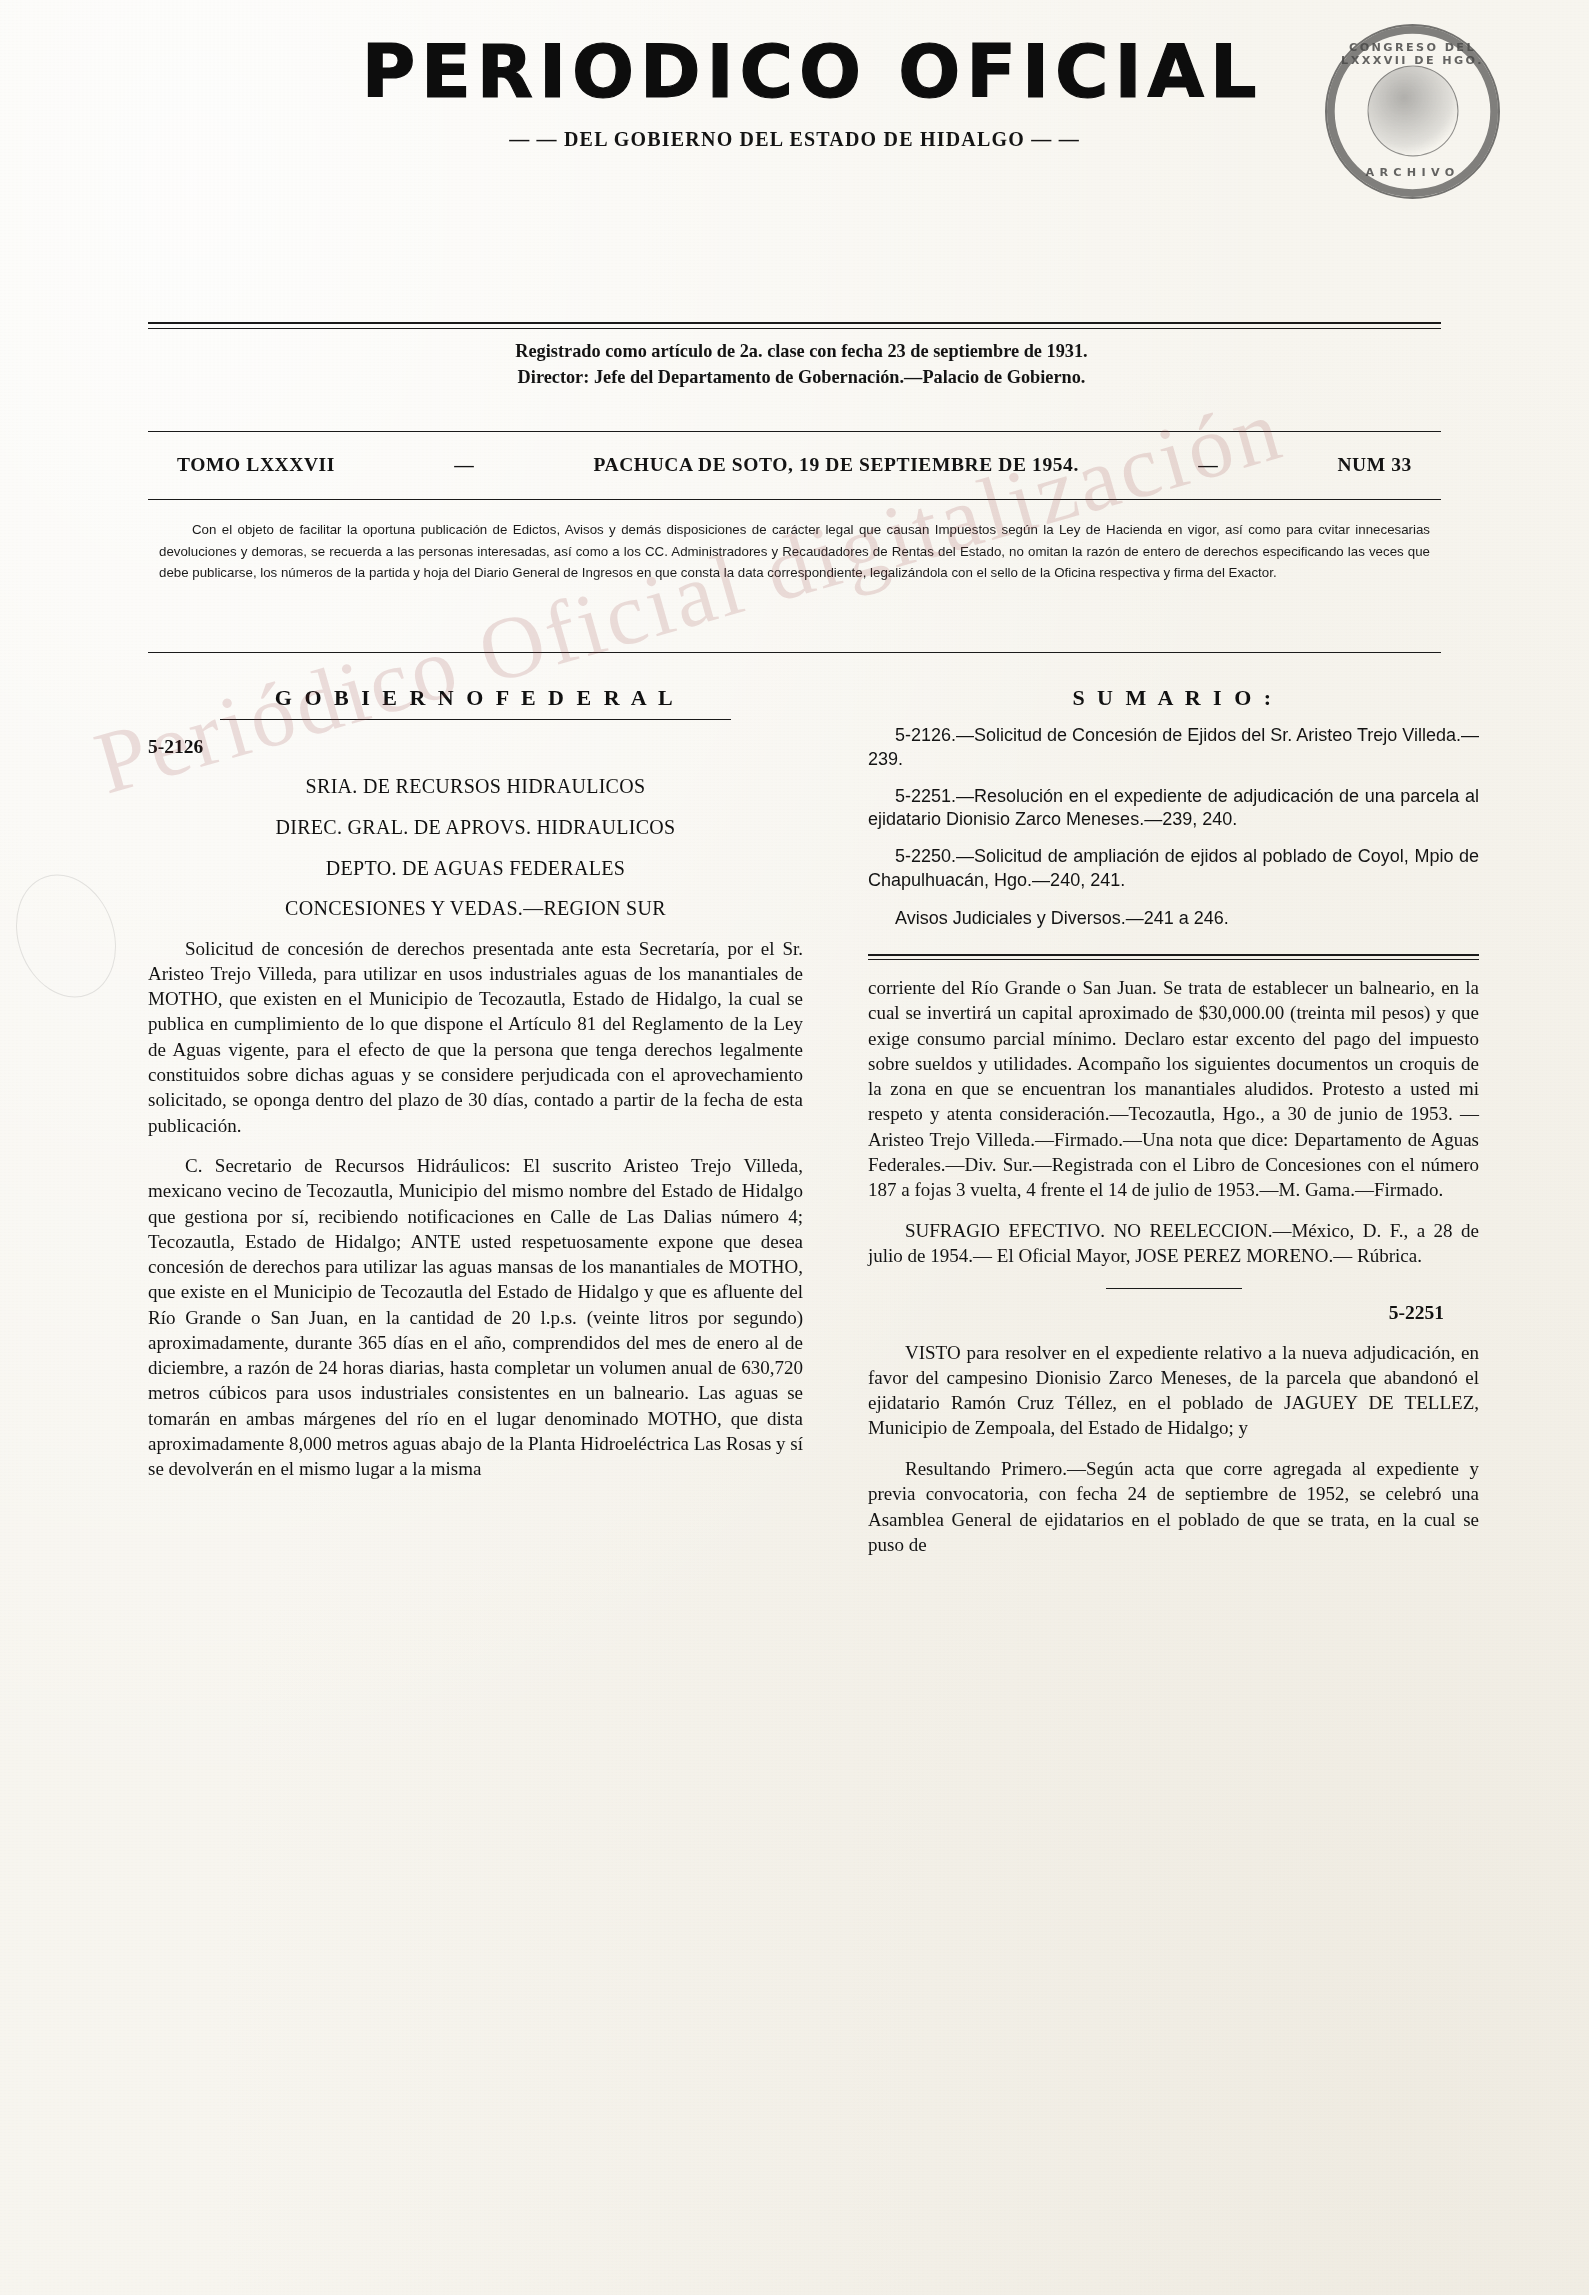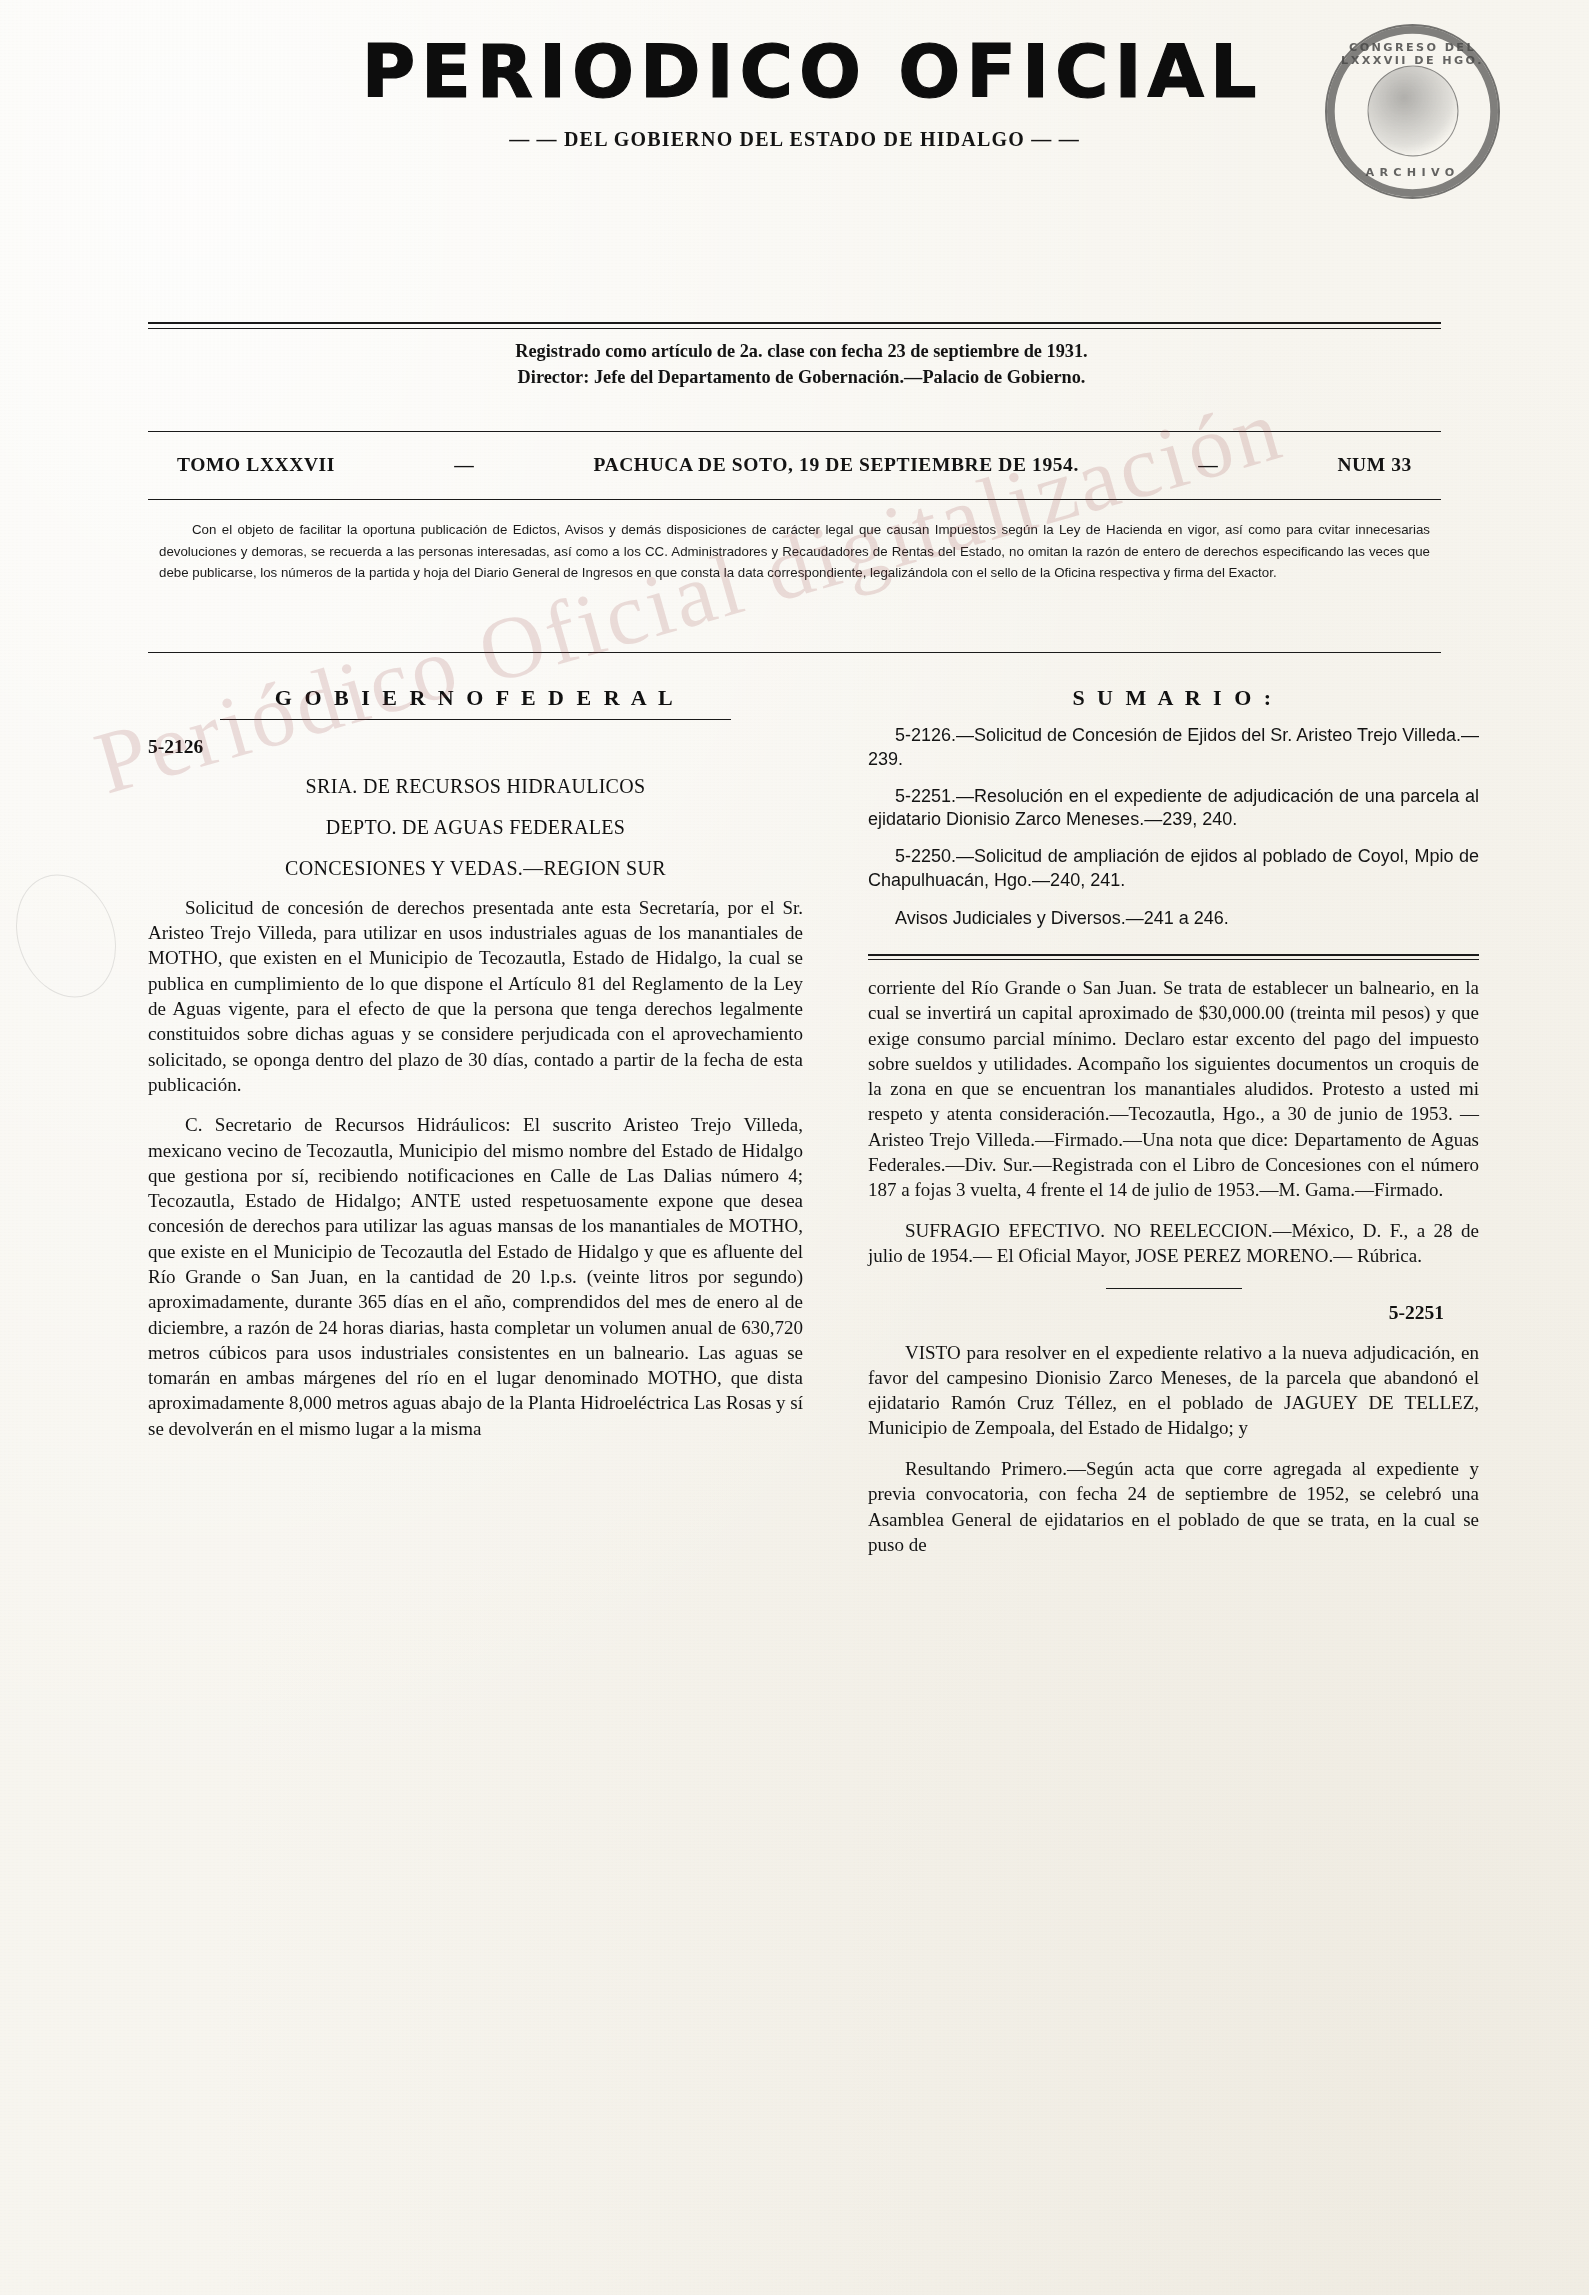--- a/index.html
+++ b/index.html
@@ -294,20 +294,21 @@
     <span class="indent">Con el objeto de facilitar la oportuna publicación de Edictos, Avisos y demás disposiciones de carácter legal que causan Impuestos según la Ley de Hacienda en vigor, así como para cvitar innecesarias devoluciones y demoras, se recuerda a las personas interesadas, así como a los CC. Administradores y Recaudadores de Rentas del Estado, no omitan la razón de entero de derechos especificando las veces que debe publicarse, los números de la partida y hoja del Diario General de Ingresos en que consta la data correspondiente, legalizándola con el sello de la Oficina respectiva y firma del Exactor.</span>
   </div>
   <div class="rule-single" style="top:652px;"></div>
 
   <div class="col-left">
     <div class="head-center">G O B I E R N O   F E D E R A L</div>
     <div class="head-rule"></div>
     <div class="docnum">5-2126</div>
 
     <div class="dept-line">SRIA. DE RECURSOS HIDRAULICOS</div>
+    <div class="dept-line">DIREC. GRAL. DE APROVS. HIDRAULICOS</div>
     <div class="dept-line">DEPTO. DE AGUAS FEDERALES</div>
     <div class="dept-line">CONCESIONES Y VEDAS.—REGION SUR</div>
 
     <p class="body first">Solicitud de concesión de derechos presentada ante esta Secretaría, por el Sr. Aristeo Trejo Villeda, para utilizar en usos industriales aguas de los manantiales de MOTHO, que existen en el Municipio de Tecozautla, Estado de Hidalgo, la cual se publica en cumplimiento de lo que dispone el Artículo 81 del Reglamento de la Ley de Aguas vigente, para el efecto de que la persona que tenga derechos legalmente constituidos sobre dichas aguas y se considere perjudicada con el aprovechamiento solicitado, se oponga dentro del plazo de 30 días, contado a partir de la fecha de esta publicación.</p>
     <p class="body first">C. Secretario de Recursos Hidráulicos: El suscrito Aristeo Trejo Villeda, mexicano vecino de Tecozautla, Municipio del mismo nombre del Estado de Hidalgo que gestiona por sí, recibiendo notificaciones en Calle de Las Dalias número 4; Tecozautla, Estado de Hidalgo; ANTE usted respetuosamente expone que desea concesión de derechos para utilizar las aguas mansas de los manantiales de MOTHO, que existe en el Municipio de Tecozautla del Estado de Hidalgo y que es afluente del Río Grande o San Juan, en la cantidad de 20 l.p.s. (veinte litros por segundo) aproximadamente, durante 365 días en el año, comprendidos del mes de enero al de diciembre, a razón de 24 horas diarias, hasta completar un volumen anual de 630,720 metros cúbicos para usos industriales consistentes en un balneario. Las aguas se tomarán en ambas márgenes del río en el lugar denominado MOTHO, que dista aproximadamente 8,000 metros aguas abajo de la Planta Hidroeléctrica Las Rosas y sí se devolverán en el mismo lugar a la misma</p>
   </div>
 
   <div class="col-right">
     <div class="head-center">S U M A R I O :</div>
 

